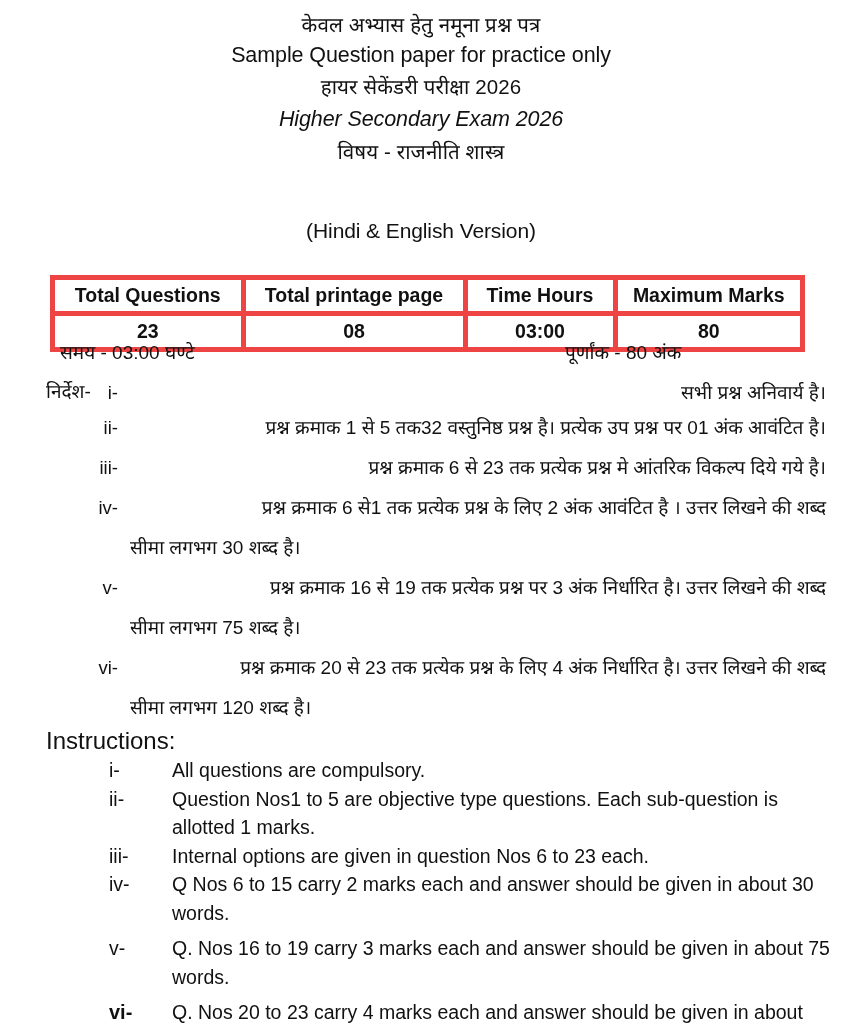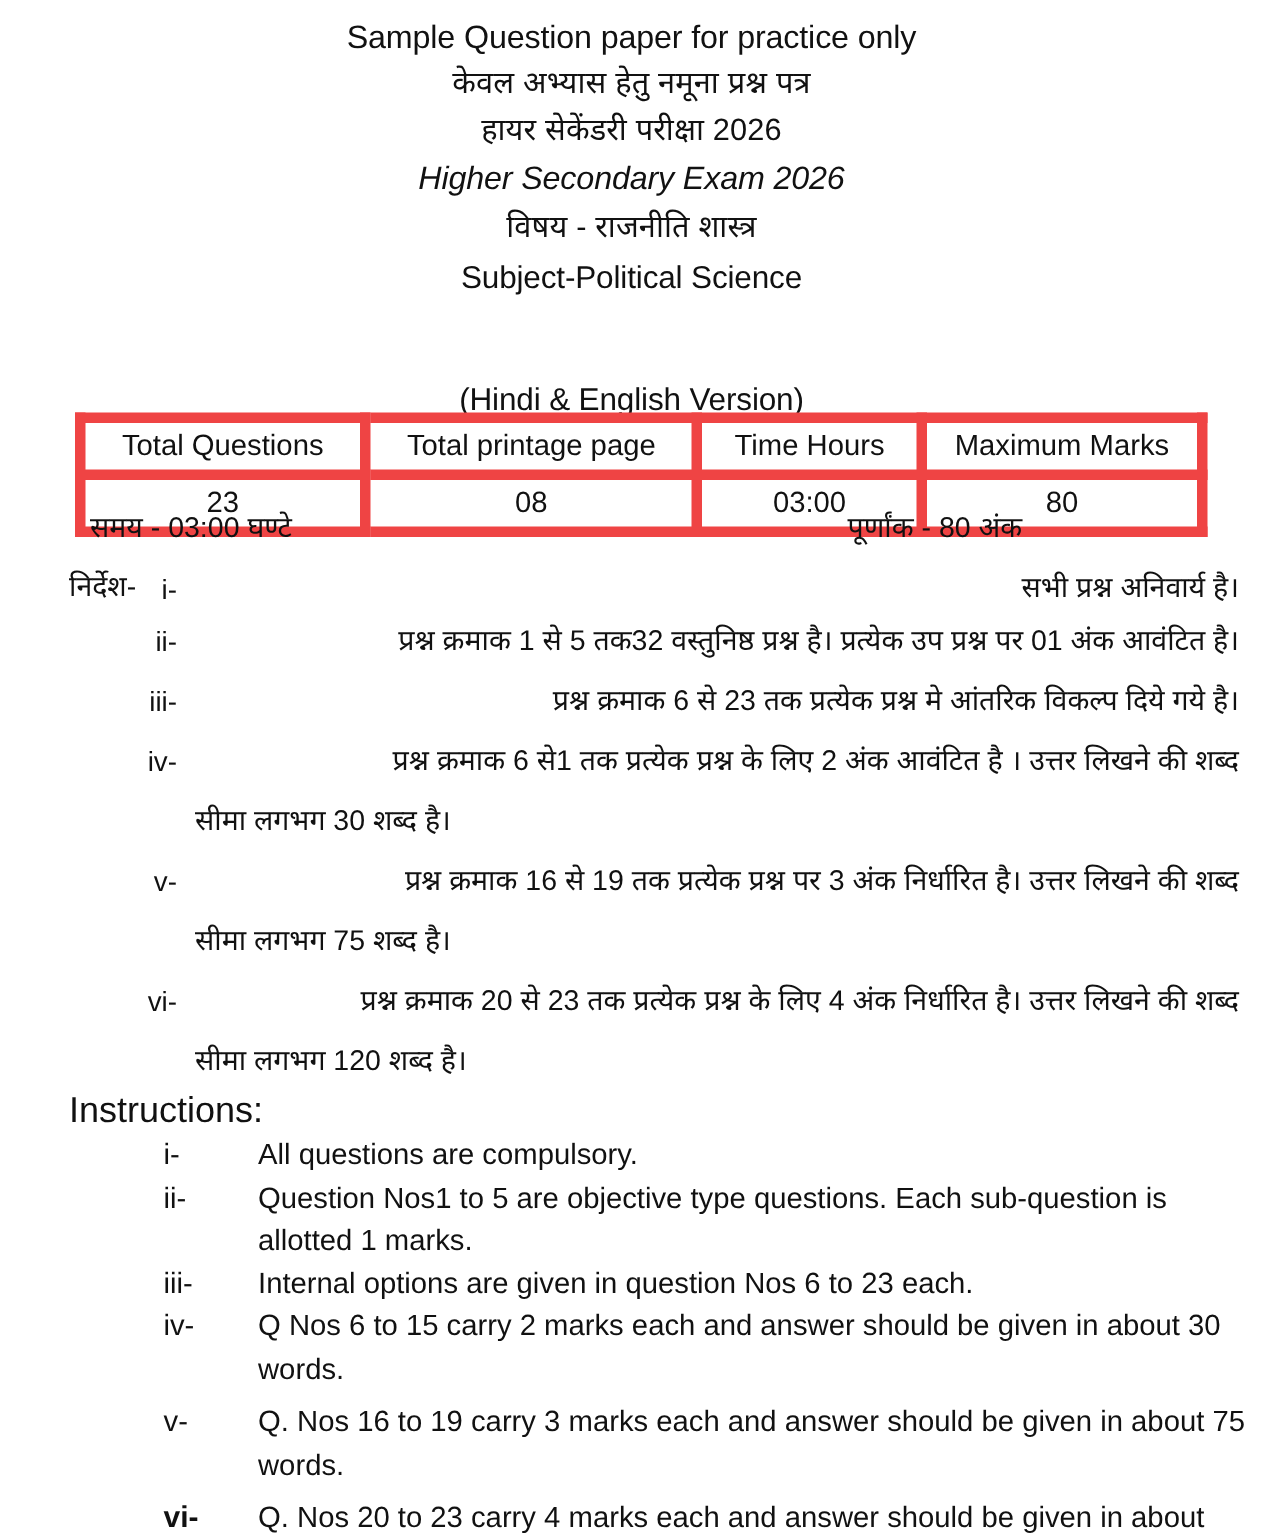--- a/index.html
+++ b/index.html
@@ -60,23 +60,23 @@
     top: 275px;
     width: 755px;
   }
   table.info {
     border-collapse: collapse;
     width: 100%;
     table-layout: fixed;
   }
   table.info th,
   table.info td {
-    border: 7px solid #ef4444;
+    border: 5px solid #ef4444;
     text-align: center;
-    font-weight: normal;
+    font-weight: bold;
     font-size: 19.5px;
     padding: 3px 2px 4px 2px;
     line-height: 24px;
     color: #111;
   }
   table.info col.c1 { width: 25.4%; }
   table.info col.c2 { width: 29.6%; }
   table.info col.c3 { width: 20.0%; }
   table.info col.c4 { width: 25.0%; }
 
@@ -183,26 +183,25 @@
   }
   ul.e-list li.gap { margin-top: 7px; }
   ul.e-list li .marker.bold { font-weight: bold; font-size: 20px; }
 </style>
 </head>
 <body>
 
 <div class="page">
 
   <div class="header">
+    <span class="header-line hl-hindi hl-1">केवल अभ्यास हेतु नमूना प्रश्न पत्र</span>
     <span class="header-line hl-eng hl-2">Sample Question paper for practice only</span>
-    <span class="header-line hl-hindi hl-1">केवल अभ्यास हेतु नमूना प्रश्न पत्र</span>
     <span class="header-line hl-hindi hl-3">हायर सेकेंडरी परीक्षा 2026</span>
     <span class="header-line hl-eng hl-4">Higher Secondary Exam 2026</span>
     <span class="header-line hl-hindi hl-5">विषय - राजनीति शास्त्र</span>
-    <span class="header-line hl-eng hl-6">Subject-Political Science</span>
     <span class="header-line hl-eng hl-7">(Hindi &amp; English Version)</span>
   </div>
 
   <div class="table-wrap">
     <table class="info">
       <colgroup>
         <col class="c1">
           <col class="c2">
           <col class="c3">
           <col class="c4">

